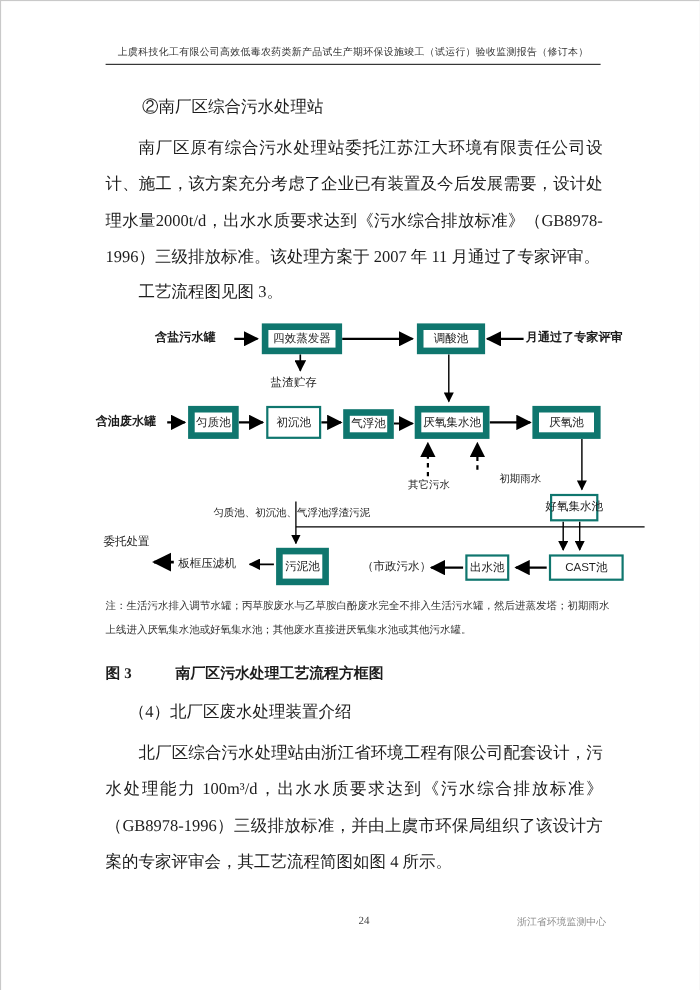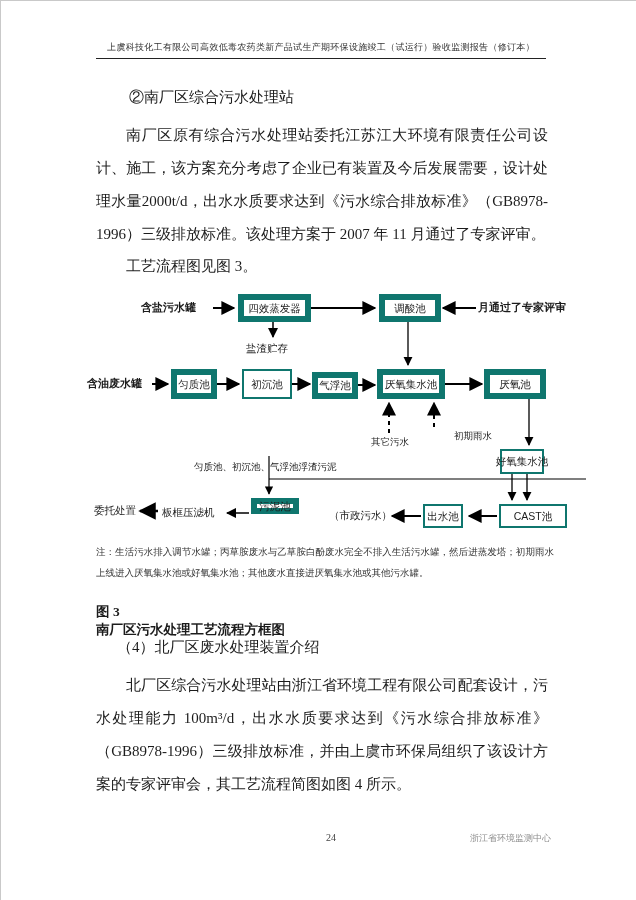--- a/index.html
+++ b/index.html
@@ -42,22 +42,22 @@
   .dlabel{position:absolute;font-size:10.5px;line-height:1;white-space:nowrap;z-index:2;}
   .dlabel.bold{font-weight:bold;font-size:11px;}
   .dlabel.small{font-size:9.5px;}
   .dsvg{position:absolute;left:0;top:0;z-index:1;}
   .note{
     position:absolute;left:95px;top:541px;width:458px;
     font-size:9.5px;line-height:21px;color:#333;text-align:justify;
   }
   .caption{
     position:absolute;left:95px;top:602px;width:452px;
-    display:flex;justify-content:flex-start;
-    font-weight:bold;font-size:13.5px;flex-direction:column;
+    display:flex;justify-content:flex-start;gap:40px;
+    font-weight:bold;font-size:13.5px;
   }
 </style>
 </head>
 <body>
 
 <div class="page">
 
   <div class="doc-header">上虞科技化工有限公司高效低毒农药类新产品试生产期环保设施竣工（试运行）验收监测报告（修订本）</div>
 
   <div class="h-south">②南厂区综合污水处理站</div>
@@ -109,27 +109,27 @@
     <div class="dbox" style="left:152px;top:5px;width:73px;height:28px;">四效蒸发器</div>
     <div class="dbox" style="left:293px;top:5px;width:62px;height:28px;">调酸池</div>
     <div class="dbox" style="left:85px;top:80px;width:46px;height:30px;">匀质池</div>
     <div class="dbox" style="left:156px;top:80px;width:50px;height:30px;border-width:2px;">初沉池</div>
     <div class="dbox" style="left:226px;top:83px;width:46px;height:27px;">气浮池</div>
     <div class="dbox" style="left:291px;top:80px;width:68px;height:30px;">厌氧集水池</div>
     <div class="dbox" style="left:398px;top:80px;width:62px;height:30px;">厌氧池</div>
     <div class="dbox" style="left:414px;top:160px;width:44px;height:25px;border-width:2px;">好氧集水池</div>
     <div class="dbox" style="left:413px;top:215px;width:68px;height:24px;border-width:2px;">CAST池</div>
     <div class="dbox" style="left:337px;top:215px;width:40px;height:24px;border-width:2px;">出水池</div>
-    <div class="dbox" style="left:165px;top:209px;width:48px;height:16px;">污泥池</div>
+    <div class="dbox" style="left:165px;top:209px;width:48px;height:34px;">污泥池</div>
 
     <div class="dlabel" style="left:160px;top:54px;">盐渣贮存</div>
     <div class="dlabel small" style="left:108px;top:152px;margin-top:21px;">匀质池、初沉池、气浮池浮渣污泥</div>
     <div class="dlabel" style="left:243px;top:221px;">（市政污水）</div>
     <div class="dlabel" style="left:76px;top:218px;">板框压滤机</div>
-    <div class="dlabel" style="left:8px;top:216px;">委托处置</div>
+    <div class="dlabel" style="left:8px;top:198px;">委托处置</div>
   </div>
 
   <div class="note">注：生活污水排入调节水罐；丙草胺废水与乙草胺白酚废水完全不排入生活污水罐，然后进蒸发塔；初期雨水上线进入厌氧集水池或好氧集水池；其他废水直接进厌氧集水池或其他污水罐。</div>
 
   <div class="caption">
     <span>图 3</span>
     <span>南厂区污水处理工艺流程方框图</span>
   </div>
 
   <div class="h-north">（4）北厂区废水处理装置介绍</div>

